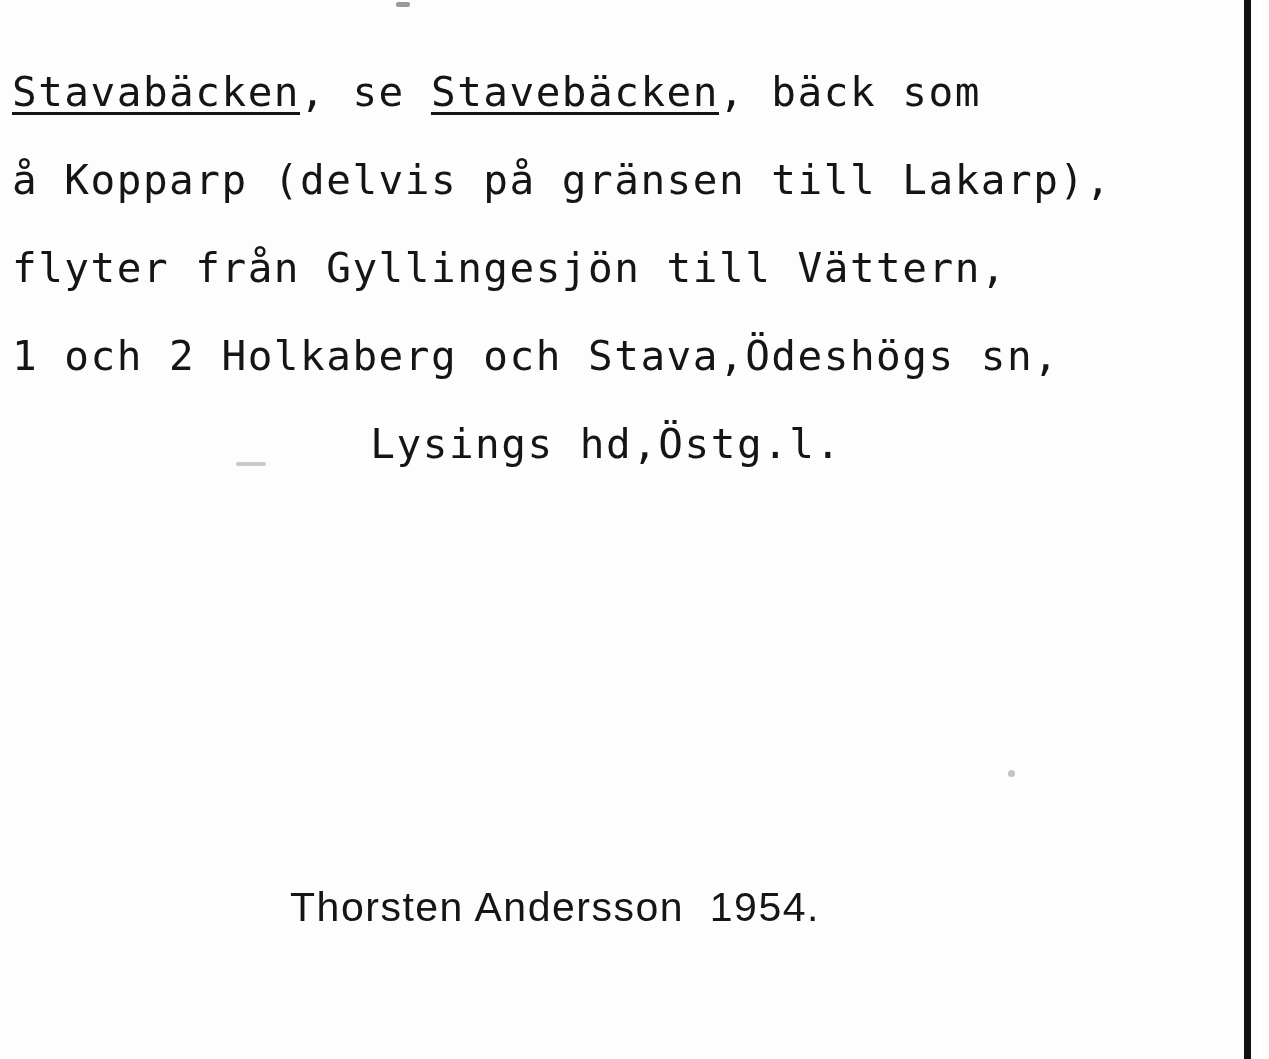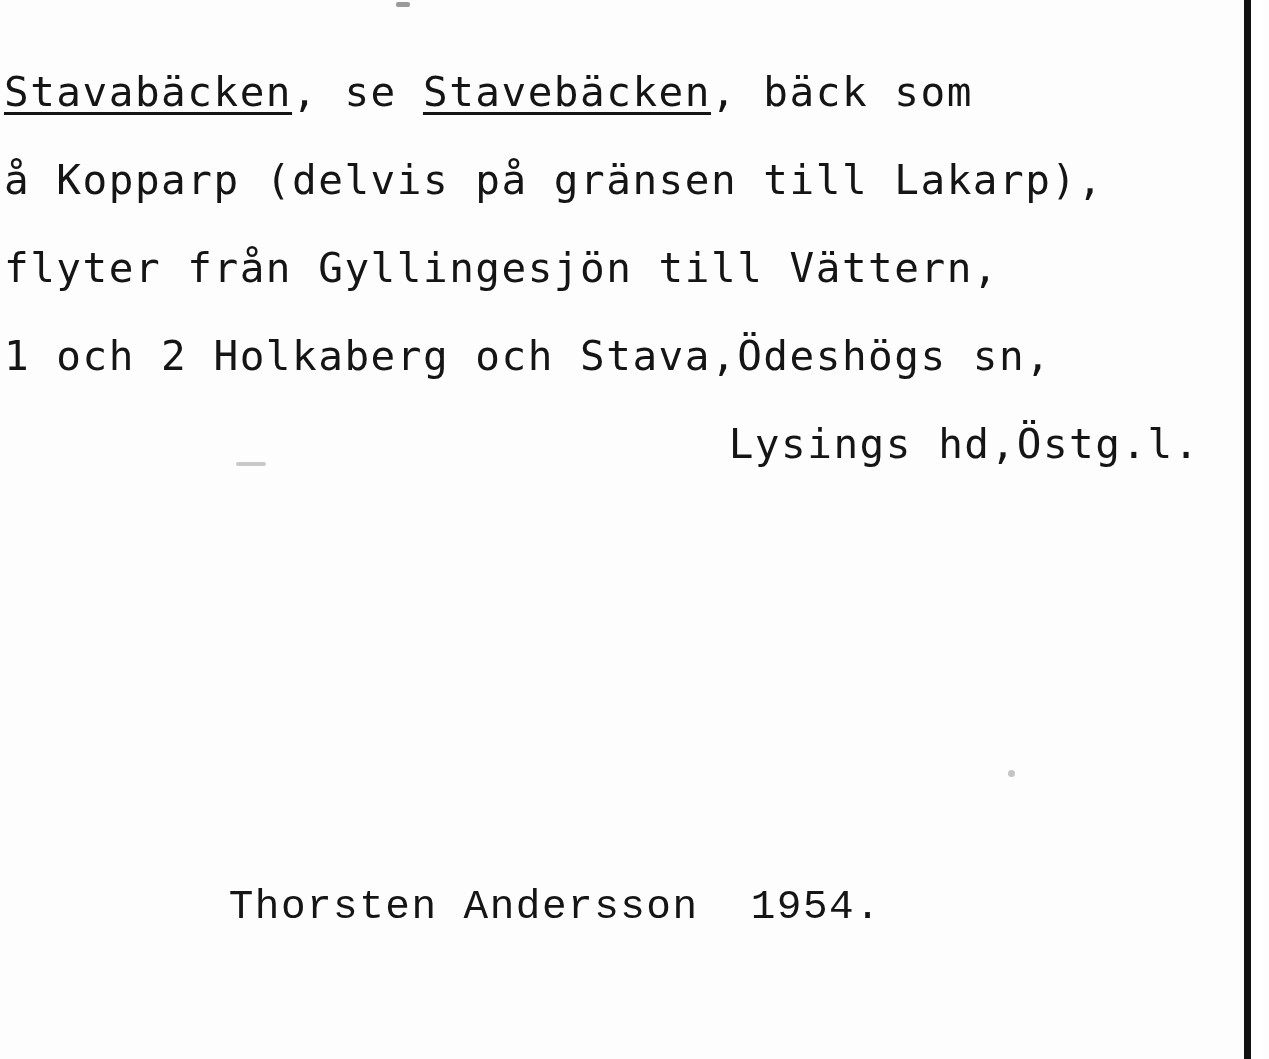--- a/index.html
+++ b/index.html
@@ -57,41 +57,41 @@
     width: 1240px;
   }
 
   .line {
     font-family: "DejaVu Sans Mono", monospace;
     font-size: 41px;
     line-height: 88px;
     color: #151515;
     letter-spacing: 1.5px;
     white-space: pre;
-    padding-left: 4px;
+    padding-left: 12px;
   }
 
   .line.indent-right {
-    text-align: right;
+    text-align: center;
     padding-right: 40px;
   }
 
   .u {
     text-decoration: underline;
     text-underline-offset: 6px;
     text-decoration-thickness: 3px;
   }
 
   .signature {
     position: absolute;
     left: 0;
     top: 884px;
     width: 1110px;
     text-align: center;
-    font-family: Liberation Mono, monospace;
+    font-family: Liberation Sans, sans-serif;
     font-size: 41px;
     letter-spacing: 1.5px;
     color: #151515;
     white-space: pre;
   }
 </style>
 </head>
 <body>
 
 <div class="card">

